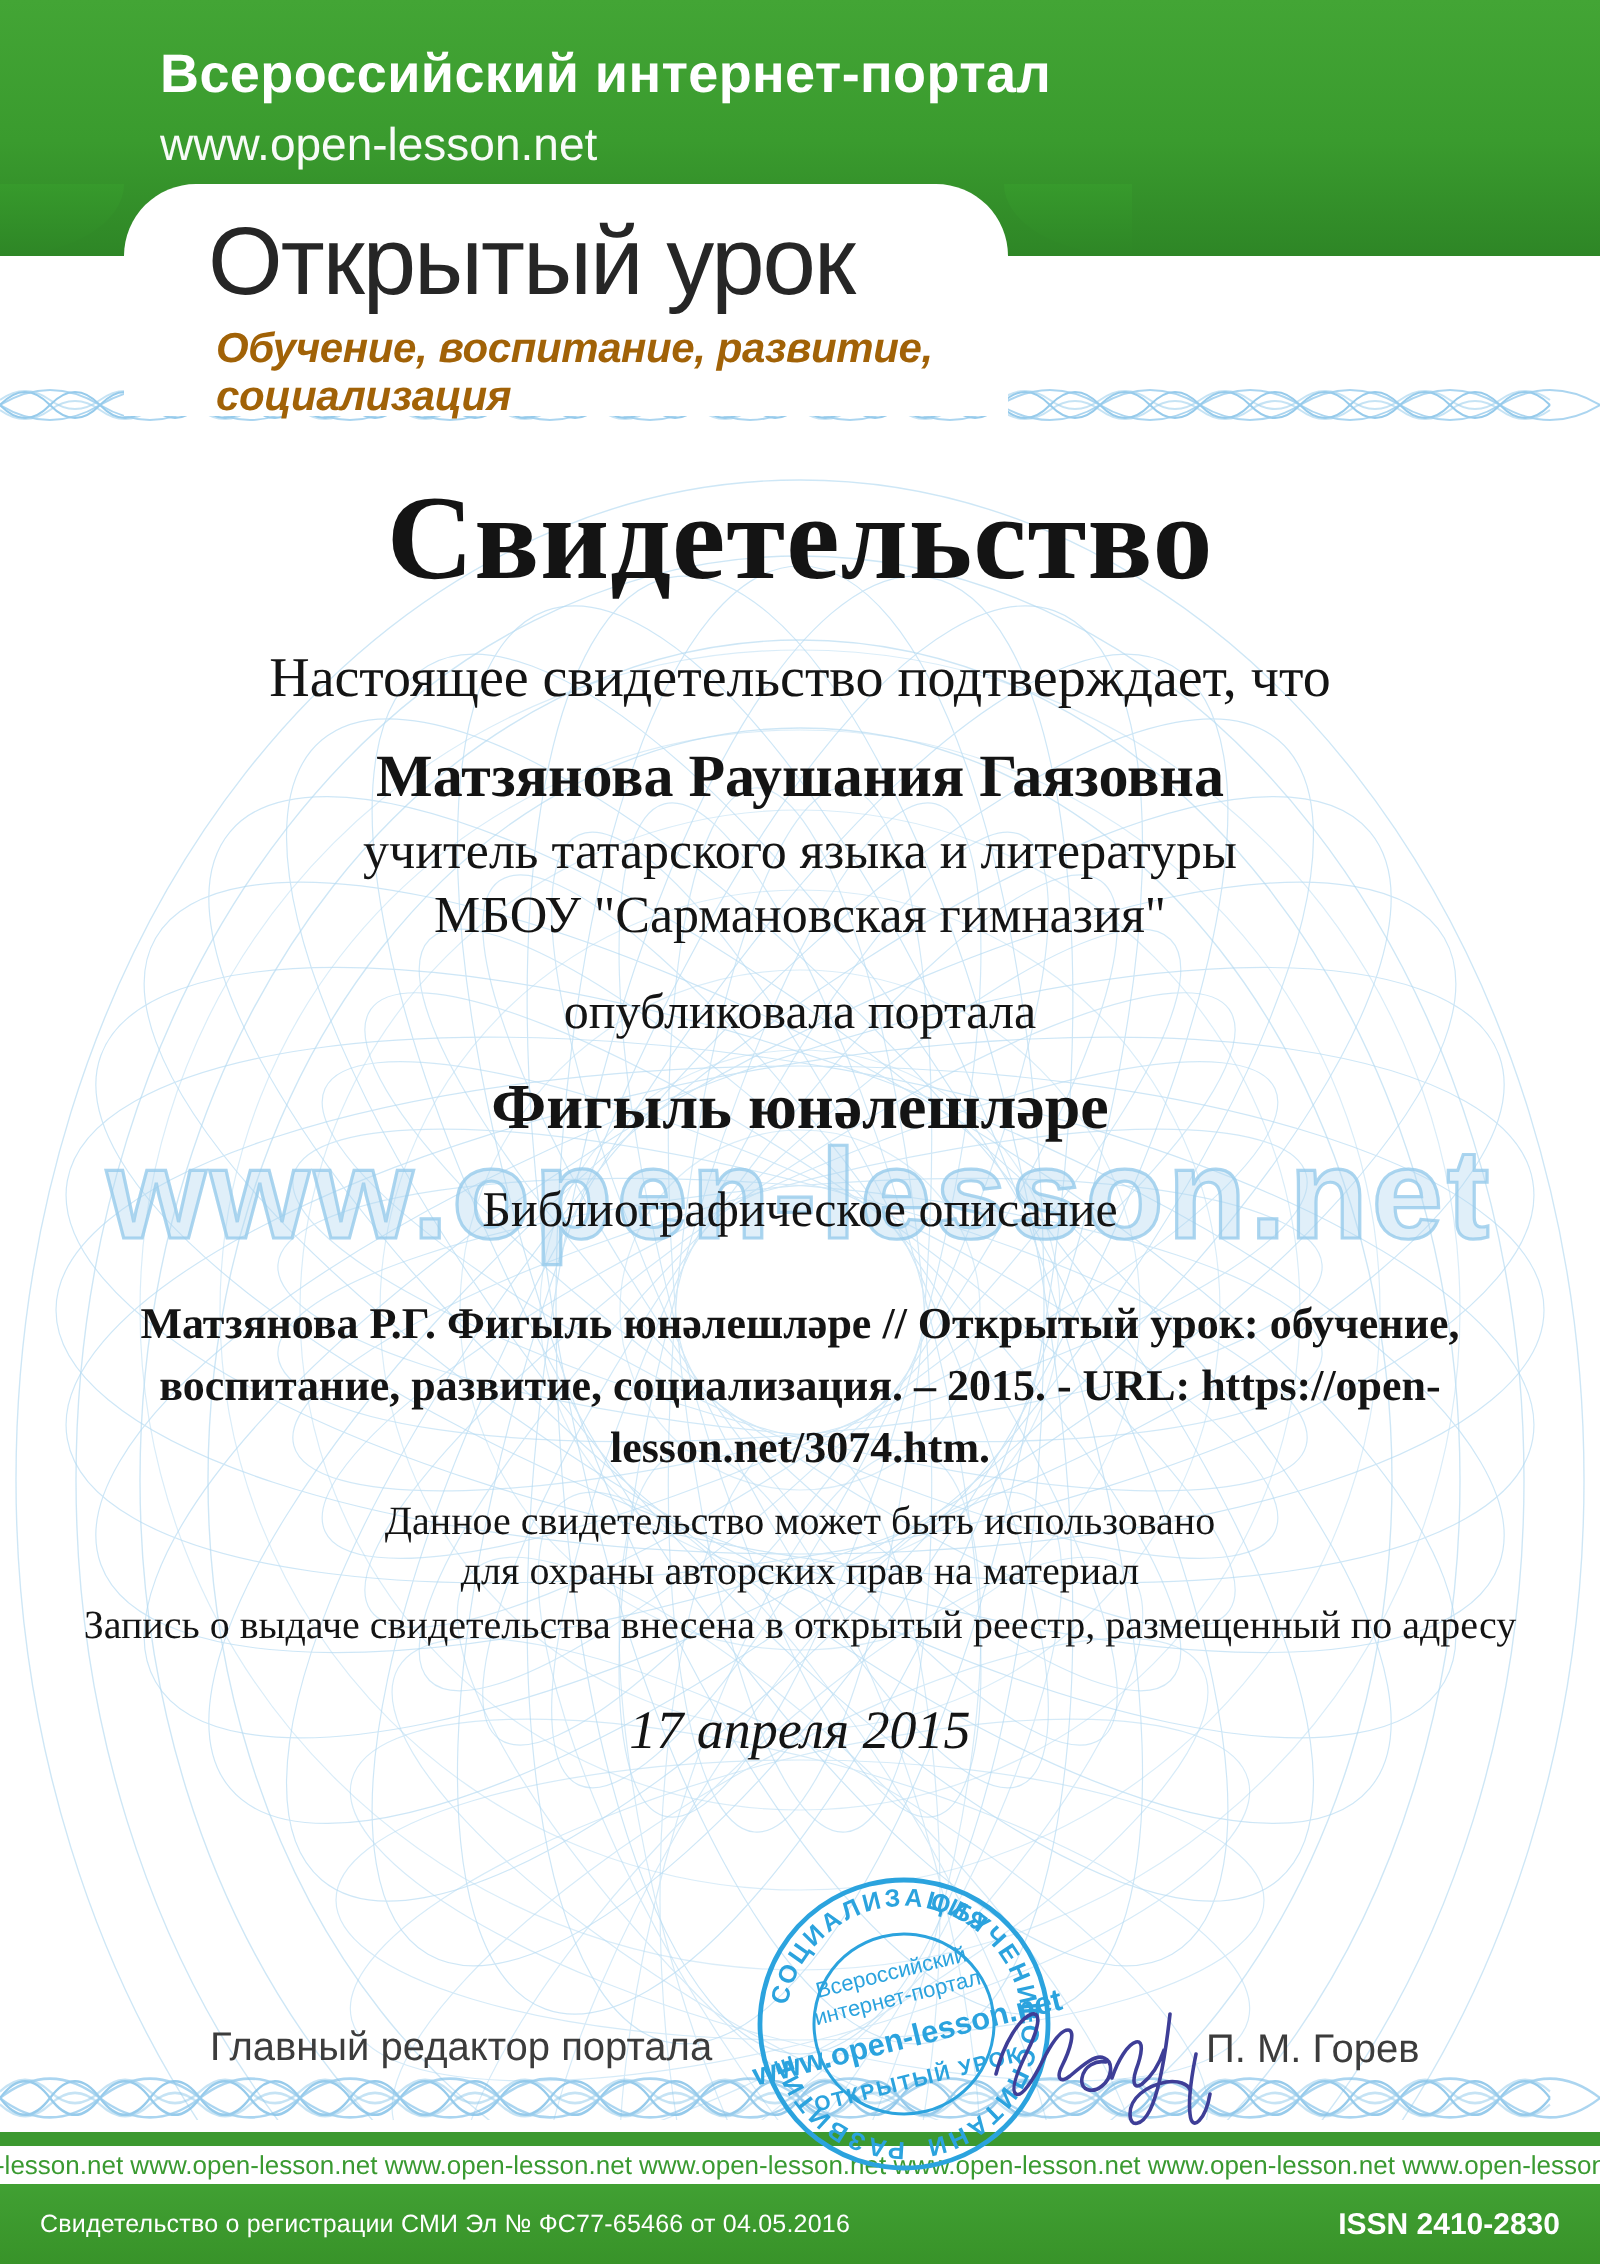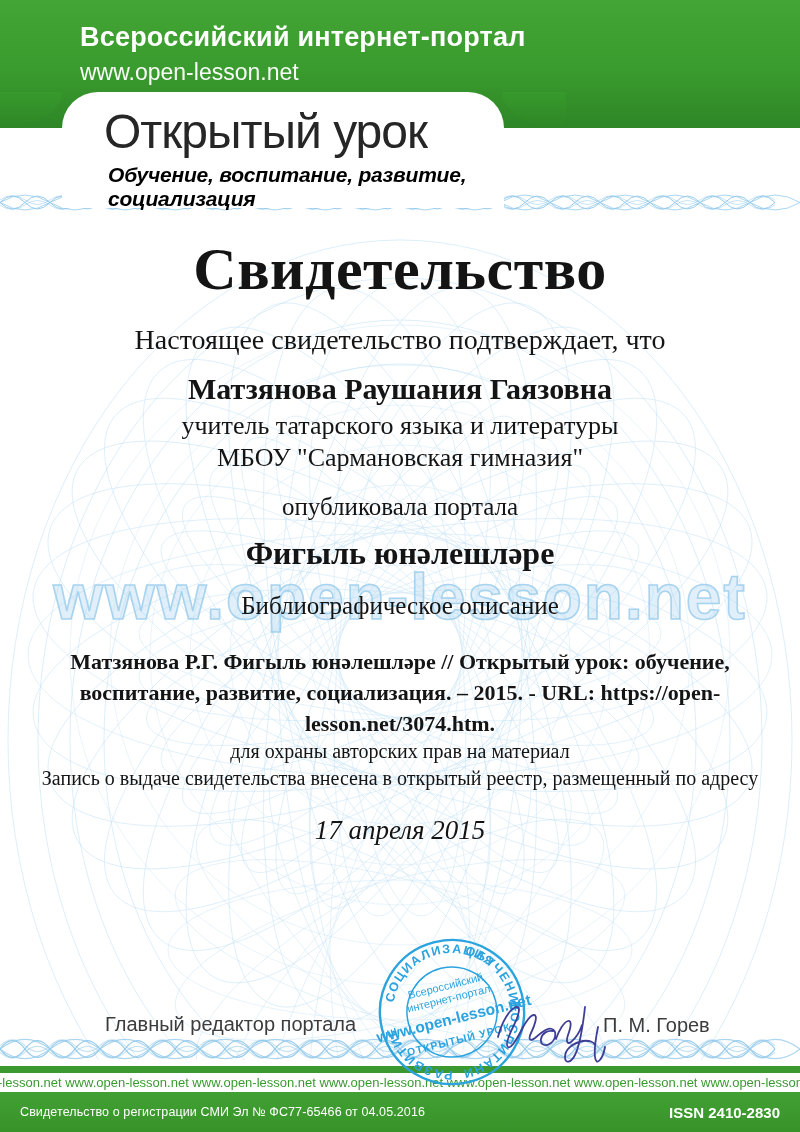--- a/index.html
+++ b/index.html
@@ -27,21 +27,21 @@
   }
   .fillet{ position:absolute; top:92px; height:36px; background:linear-gradient(180deg,#379a2c,#2e8626); z-index:1; }
   .fillet-right{ left:502px; width:64px; border-bottom-left-radius:64px 36px; }
   .fillet-left{ left:0px; width:62px; border-bottom-right-radius:62px 36px; }
   .logo-title{
     margin:12px 0 0 42px; font-size:48px; font-weight:400; color:#262626;
     letter-spacing:-1px;
   }
   .logo-subtitle{
     margin:4px 0 0 46px; font-size:21px; font-style:italic; font-weight:700;
-    color:#000000; letter-spacing:-.2px;
+    color:#a16207; letter-spacing:-.2px;
   }
   
   .wave-strip{ position:absolute; left:0; width:800px; z-index:1; }
   .wave-top{ top:194px; height:17px; }
   .wave-bottom{ top:1038px; height:22px; }
   .wave-strip svg{ display:block; width:800px; height:100%; }
   
   .rosette{ position:absolute; left:0; top:210px; width:800px; height:850px; z-index:0; pointer-events:none; }
   
   .watermark{
@@ -213,20 +213,21 @@
   <div class="content">
     <div class="cert-title">Свидетельство</div>
     <div class="confirm-line">Настоящее свидетельство подтверждает, что</div>
     <div class="recipient-name">Матзянова Раушания Гаязовна</div>
     <div class="recipient-role">учитель татарского языка и литературы</div>
     <div class="recipient-school">МБОУ "Сармановская гимназия"</div>
     <div class="published-line">опубликовала портала</div>
     <div class="work-title">Фигыль юнәлешләре</div>
     <div class="bib-label">Библиографическое описание</div>
     <div class="bib-text">Матзянова Р.Г. Фигыль юнәлешләре // Открытый урок: обучение, воспитание, развитие, социализация. – 2015. - URL: https://open-lesson.net/3074.htm.</div>
+    <div class="usage-line1">Данное свидетельство может быть использовано</div>
     <div class="usage-line2">для охраны авторских прав на материал</div>
     <div class="registry-line1">Запись о выдаче свидетельства внесена в открытый реестр, размещенный по адресу</div>
     <div class="cert-date">17 апреля 2015</div>
   </div>
 
   <div class="editor-label">Главный редактор портала</div>
   <div class="editor-name">П. М. Горев</div>
 
   <svg class="stamp" viewBox="-100 -100 200 200">
     <g transform="rotate(-14)" fill="#2ba3de" font-family="Liberation Sans, DejaVu Sans, sans-serif">

